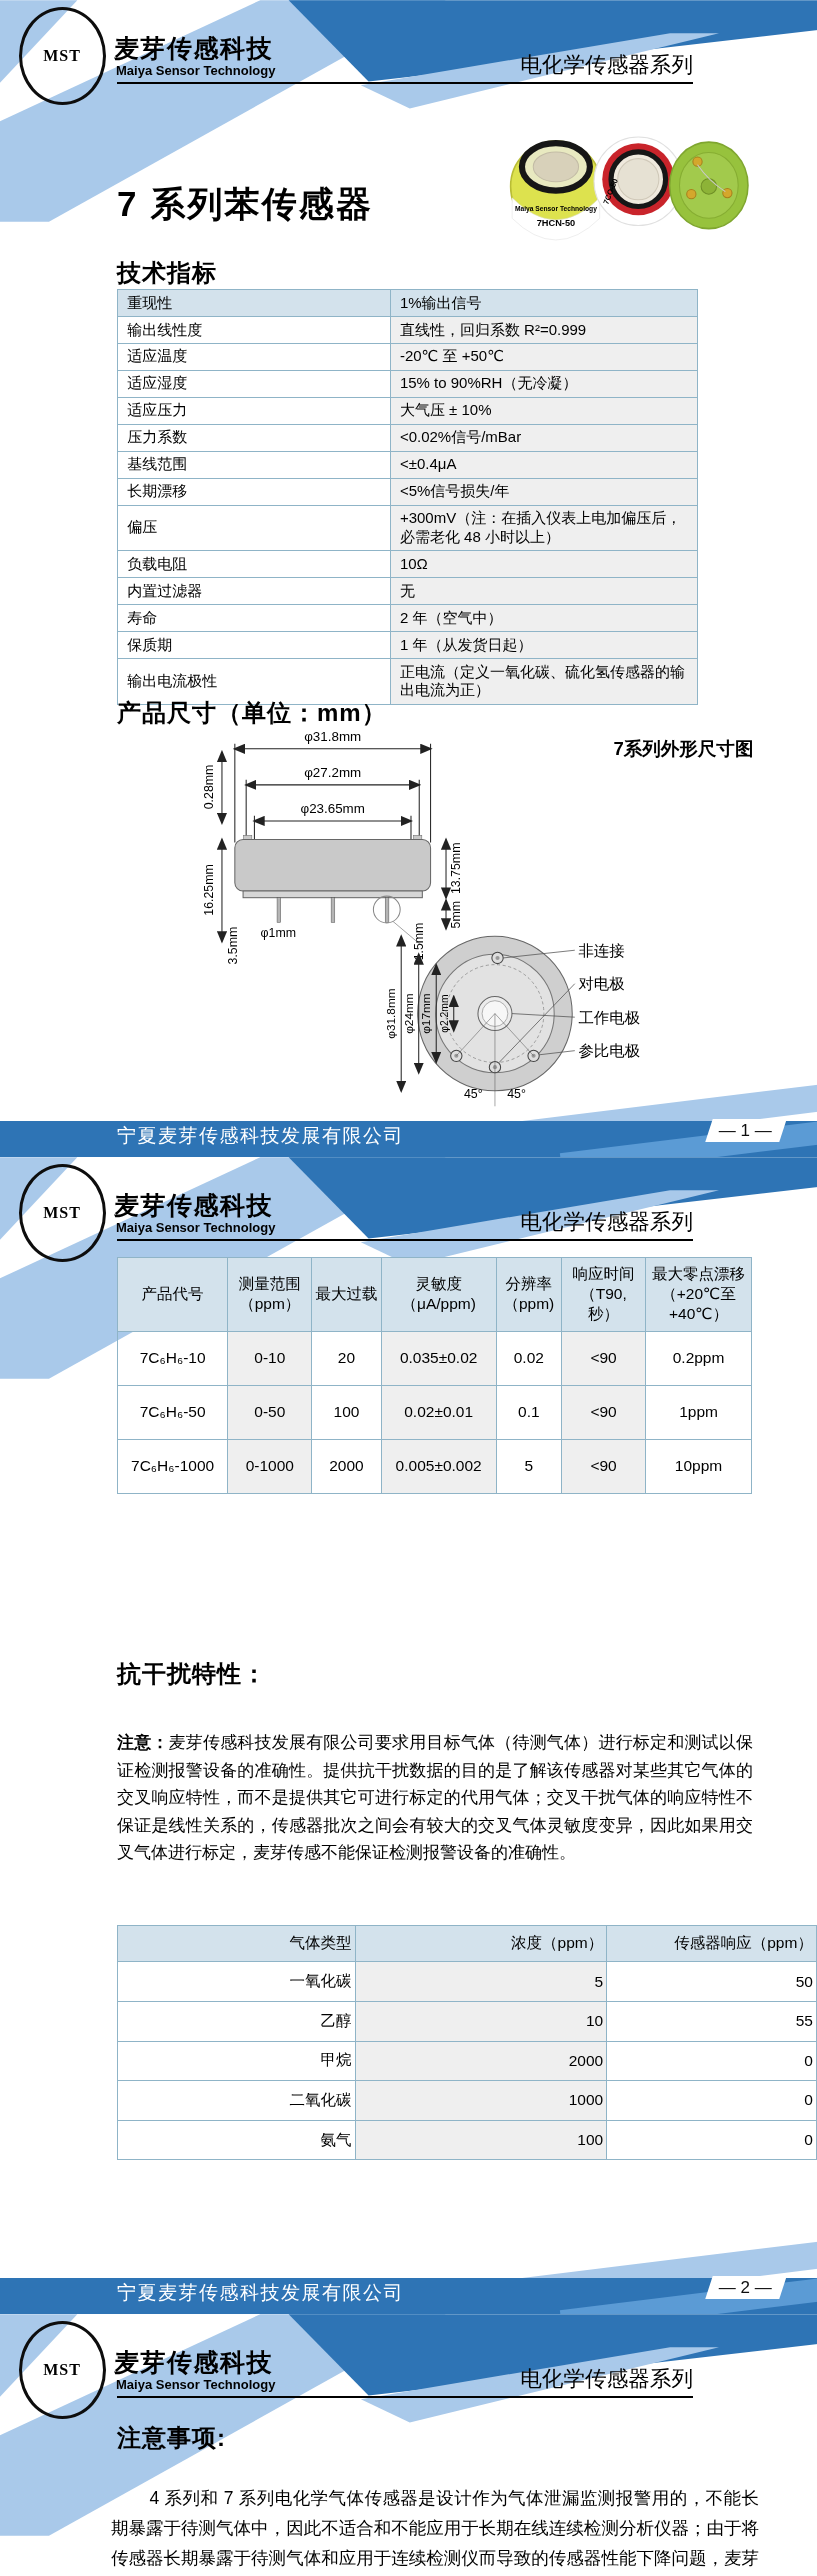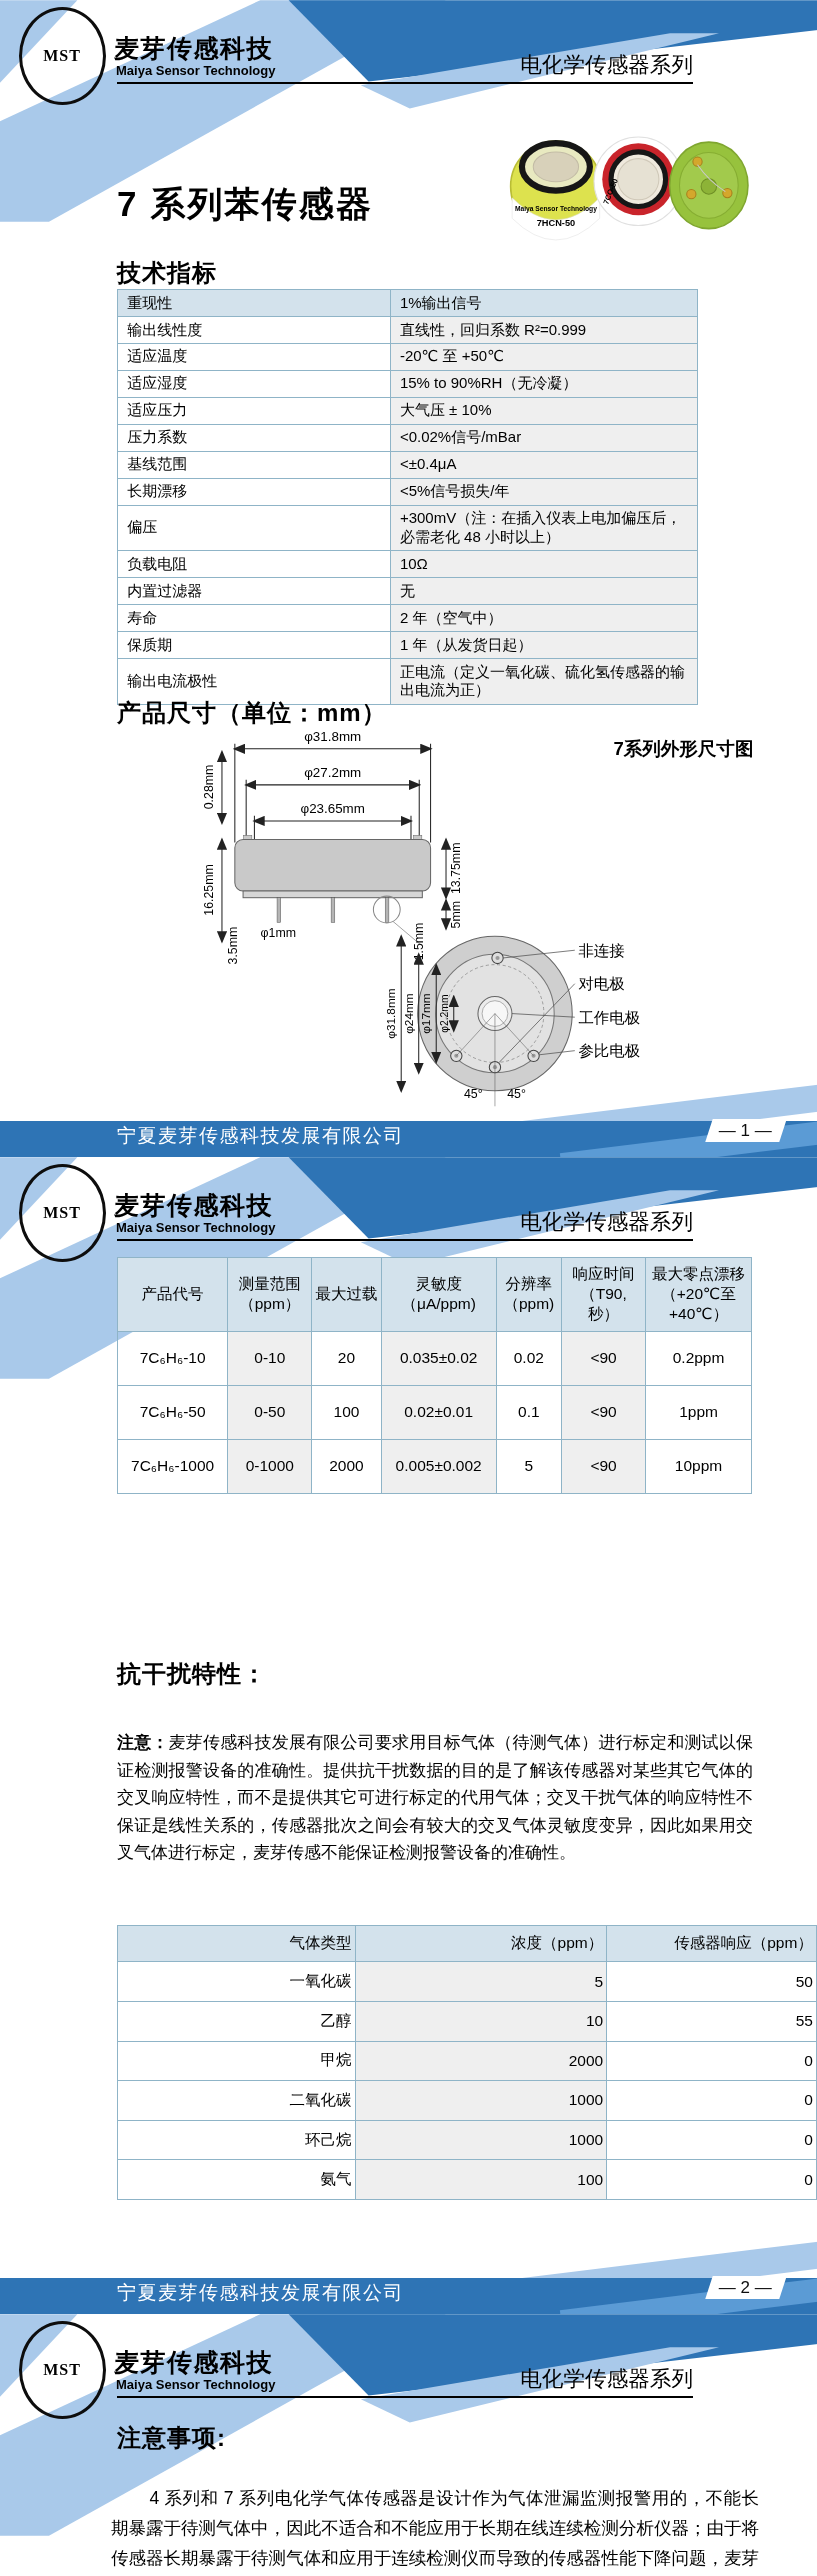--- a/index.html
+++ b/index.html
@@ -365,25 +365,20 @@
           <td>甲烷</td>
           <td>2000</td>
           <td>0</td>
         </tr>
       <tr>
           <td>二氧化碳</td>
           <td>1000</td>
           <td>0</td>
         </tr>
       <tr>
-          <td>环己烷</td>
-          <td>1000</td>
-          <td>0</td>
-        </tr>
-      <tr>
           <td>氨气</td>
           <td>100</td>
           <td>0</td>
         </tr>
     </tbody>
   </table>
 
   <div class="pfooter">
     <div class="diag-light"></div>
     <div class="band"></div>

